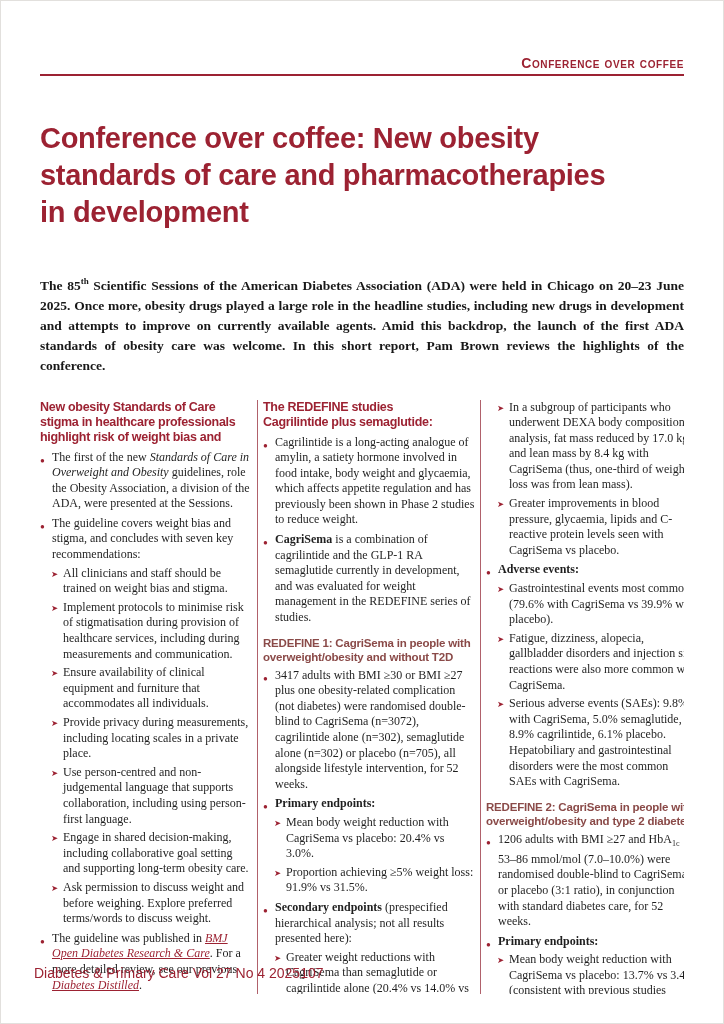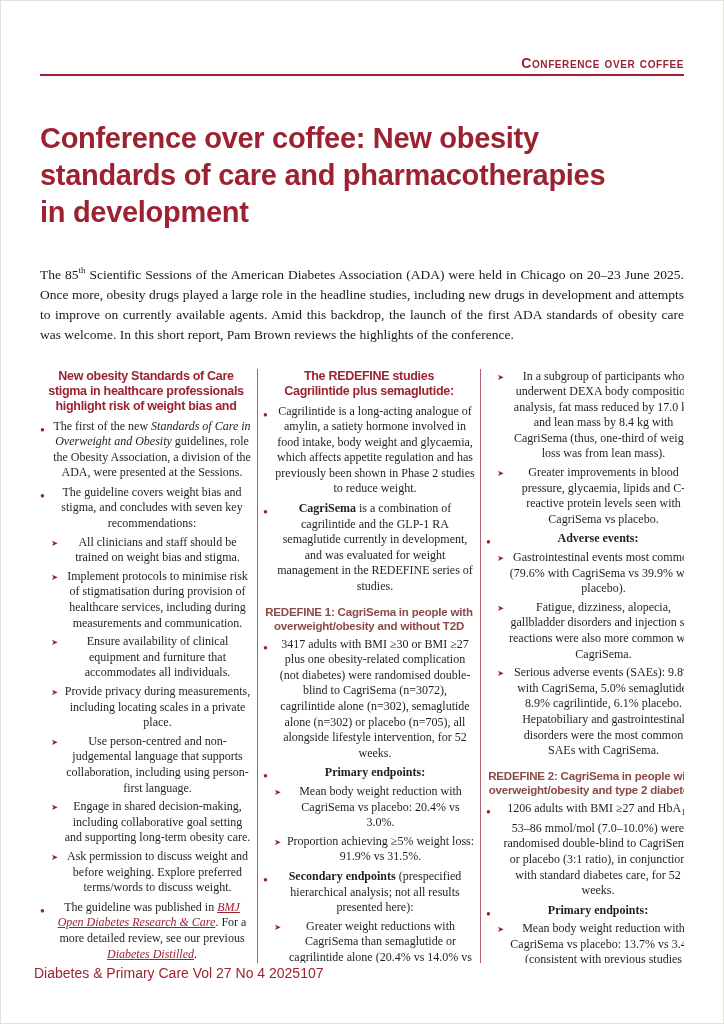--- a/index.html
+++ b/index.html
@@ -35,36 +35,36 @@
     margin-top:44px;
     font-family:"Liberation Sans", sans-serif;
     font-weight:bold;
     font-size:29px;
     line-height:37px;
     letter-spacing:-0.3px;
     color:var(--accent);
   }
   
   .intro{
-    margin-top:29px;
-    font-weight:normal;
+    margin-top:40px;
+    font-weight:bold;
     font-size:13.5px;
     line-height:20px;
     text-align:justify;
     color:#181818;
   }
   .intro sup{font-size:9px;}
   
   .columns{
     margin-top:24px;
     display:flex;
     height:594px;
     overflow:hidden;
   }
-  .col{width:212px;flex:0 0 212px;text-align:center;}
+  .col{width:212px;flex:0 0 212px;}
   .divider{
     flex:0 0 1px;
     width:1px;
     background:var(--divider);
     margin:0 5px;
     align-self:stretch;
   }
   .col-heading{
     font-family:"Liberation Sans", sans-serif;
     font-weight:bold;

